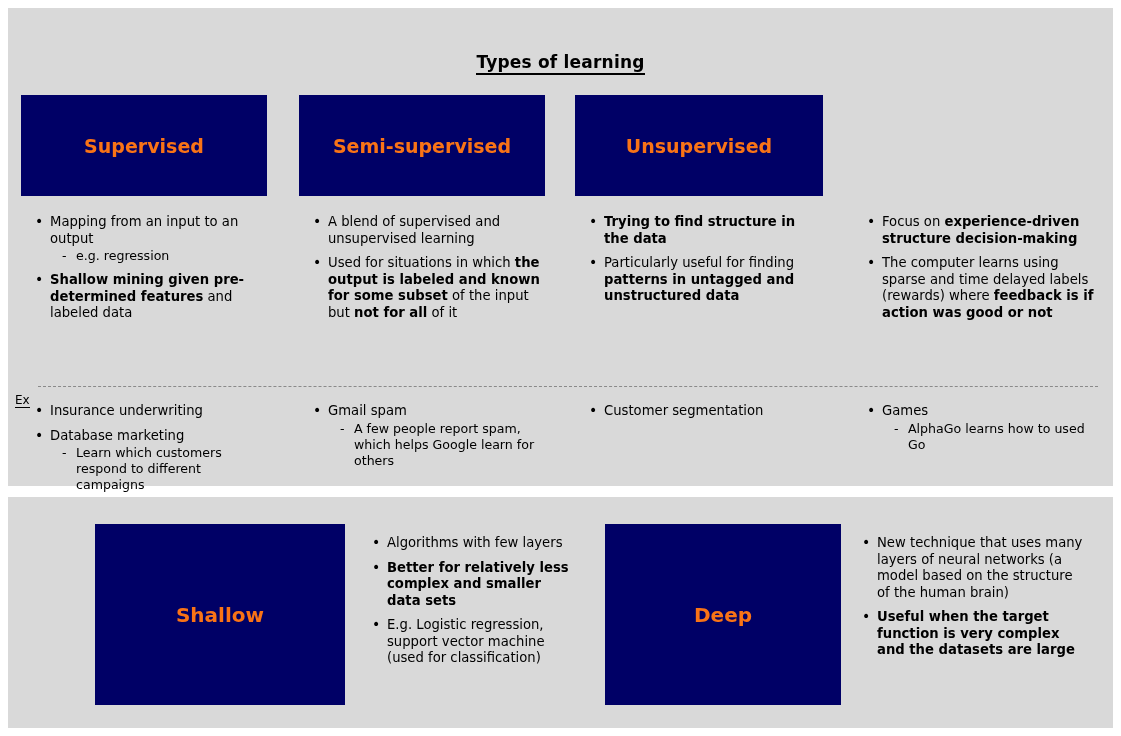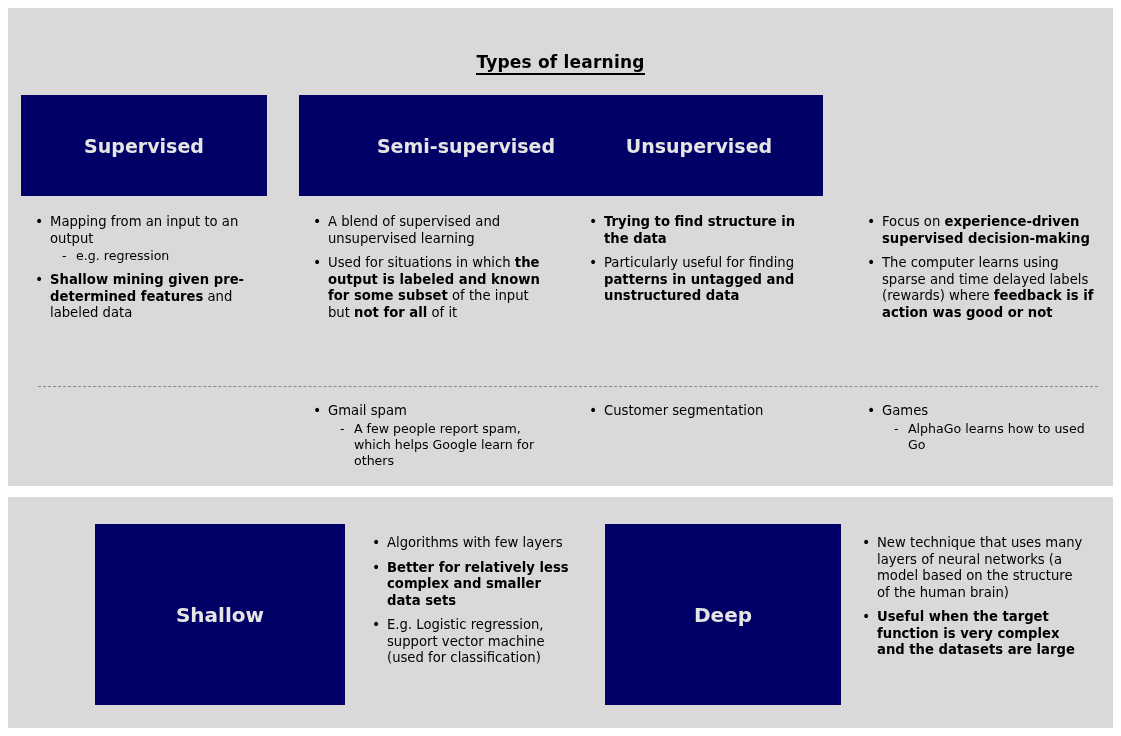--- a/index.html
+++ b/index.html
@@ -52,34 +52,34 @@
   }
   .section-title span {
     border-bottom: 2px solid #000;
     padding-bottom: 1px;
   }
 
   
   .navy-box {
     position: absolute;
     background: #000066;
-    color: #e5e5e5;
+    color: #f97316;
     font-weight: bold;
     display: flex;
     align-items: center;
     justify-content: center;
     text-align: center;
   }
   .type-header {
     top: 87px;
     height: 101px;
     font-size: 19px;
   }
   #box-supervised     { left: 13px;  width: 246px; }
-  #box-semi           { left: 291px; width: 246px; padding-left: 44px; }
+  #box-semi           { left: 291px; width: 246px; }
   #box-unsupervised   { left: 567px; width: 248px; }
   #box-reinforcement  { left: 845px; width: 248px; }
 
   
   .desc-col {
     position: absolute;
     top: 196px;
     font-size: 13.2px;
     line-height: 16.5px;
   }
@@ -211,27 +211,36 @@
         </ul>
     </div>
     <div class="desc-col" id="desc-unsupervised">
       <ul class="bul">
           <li class="l1"><span><b>Trying to find structure in the data</b></span></li>
           <li class="l1"><span>Particularly useful for finding <b>patterns in untagged and unstructured data</b></span></li>
         </ul>
     </div>
     <div class="desc-col" id="desc-reinforcement">
       <ul class="bul">
-          <li class="l1"><span>Focus on <b>experience-driven supervised decision-making</b></span></li>
+          <li class="l1"><span>Focus on <b>experience-driven structure decision-making</b></span></li>
           <li class="l1"><span>The computer learns using sparse and time delayed labels (rewards) where <b>feedback is if action was good or not</b></span></li>
         </ul>
     </div>
 
     <div id="ex-divider"></div>
 
+    <div class="ex-col" id="ex-supervised">
+      <div id="ex-label">Ex</div>
+      <ul class="bul">
+          <li class="l1"><span>Insurance underwriting</span></li>
+          <li class="l1"><span>Database marketing</span><ul class="sub">
+              <li class="l2">Learn which customers respond to different campaigns</li>
+            </ul></li>
+        </ul>
+    </div>
     <div class="ex-col" id="ex-semi">
       <ul class="bul">
           <li class="l1"><span>Gmail spam</span><ul class="sub">
               <li class="l2">A few people report spam, which helps Google learn for others</li>
             </ul></li>
         </ul>
     </div>
     <div class="ex-col" id="ex-unsupervised">
       <ul class="bul">
           <li class="l1"><span>Customer segmentation</span></li>

